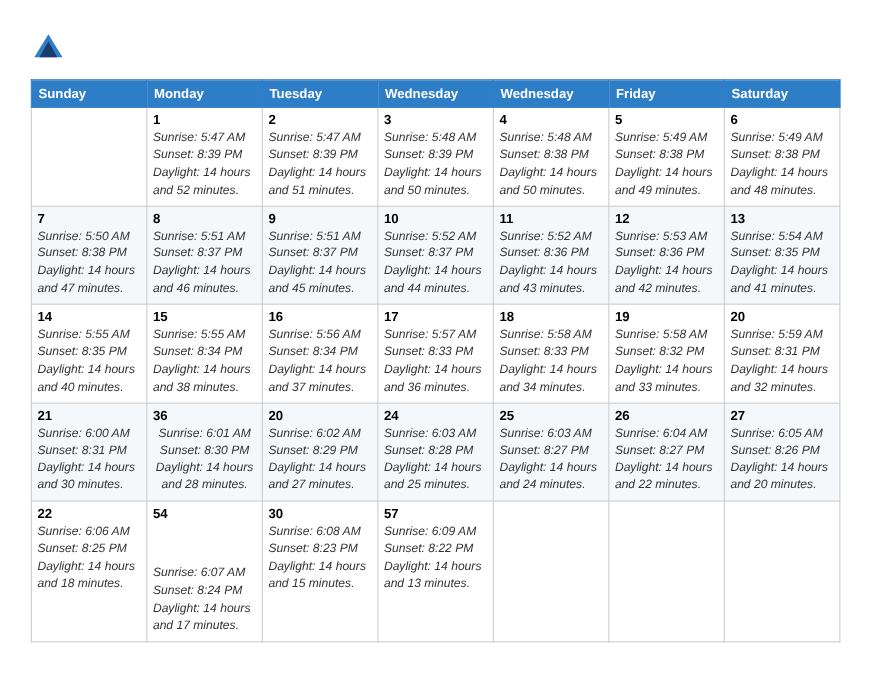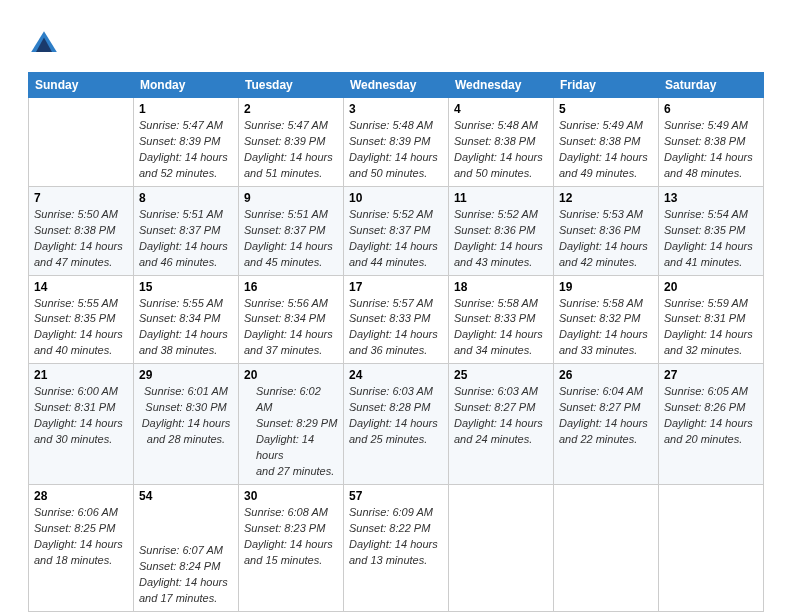--- a/index.html
+++ b/index.html
@@ -276,29 +276,29 @@
         </tr>
         <tr class="row-alt">
           <td>
             <span class="day-num">21</span>
             <div class="day-info" style="white-space: pre-line;">Sunrise: 6:00 AM
 Sunset: 8:31 PM
 Daylight: 14 hours
 and 30 minutes.</div>
           </td>
           <td>
-            <span class="day-num">29</span>
+            <span class="day-num">36</span>
             <div class="day-info" style="white-space: pre-line; text-align: center;">Sunrise: 6:01 AM
 Sunset: 8:30 PM
 Daylight: 14 hours
 and 28 minutes.</div>
           </td>
           <td>
             <span class="day-num">20</span>
-            <div class="day-info" style="white-space: pre-line; margin-left: 12px;">Sunrise: 6:02 AM
+            <div class="day-info" style="white-space: pre-line;">Sunrise: 6:02 AM
 Sunset: 8:29 PM
 Daylight: 14 hours
 and 27 minutes.</div>
           </td>
           <td>
             <span class="day-num">24</span>
             <div class="day-info" style="white-space: pre-line;">Sunrise: 6:03 AM
 Sunset: 8:28 PM
 Daylight: 14 hours
 and 25 minutes.</div>
@@ -320,21 +320,21 @@
           <td>
             <span class="day-num">27</span>
             <div class="day-info" style="white-space: pre-line;">Sunrise: 6:05 AM
 Sunset: 8:26 PM
 Daylight: 14 hours
 and 20 minutes.</div>
           </td>
         </tr>
         <tr class="row-norm">
           <td>
-            <span class="day-num">28</span>
+            <span class="day-num">22</span>
             <div class="day-info" style="white-space: pre-line;">Sunrise: 6:06 AM
 Sunset: 8:25 PM
 Daylight: 14 hours
 and 18 minutes.</div>
           </td>
           <td>
             <span class="day-num">54</span>
             <div class="day-info" style="white-space: pre-line; margin-top: 40px;">Sunrise: 6:07 AM
 Sunset: 8:24 PM
 Daylight: 14 hours

